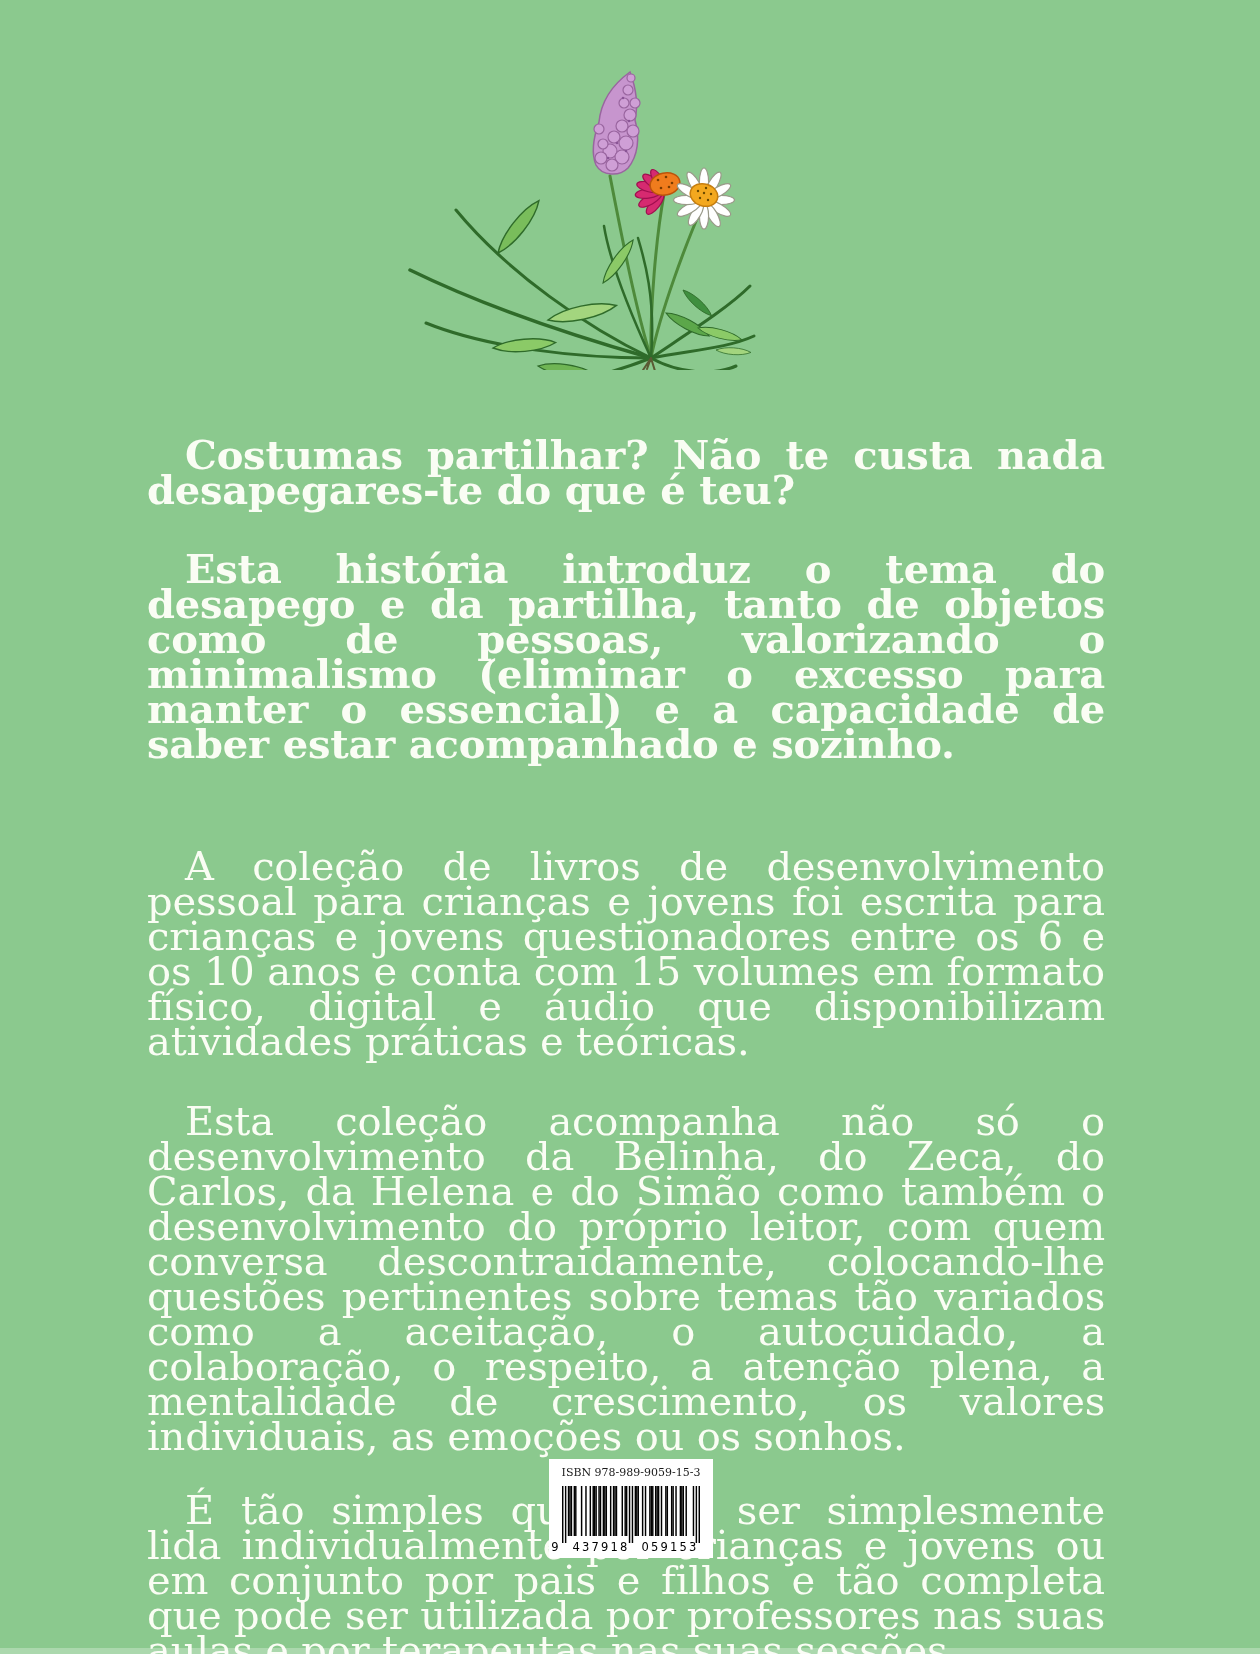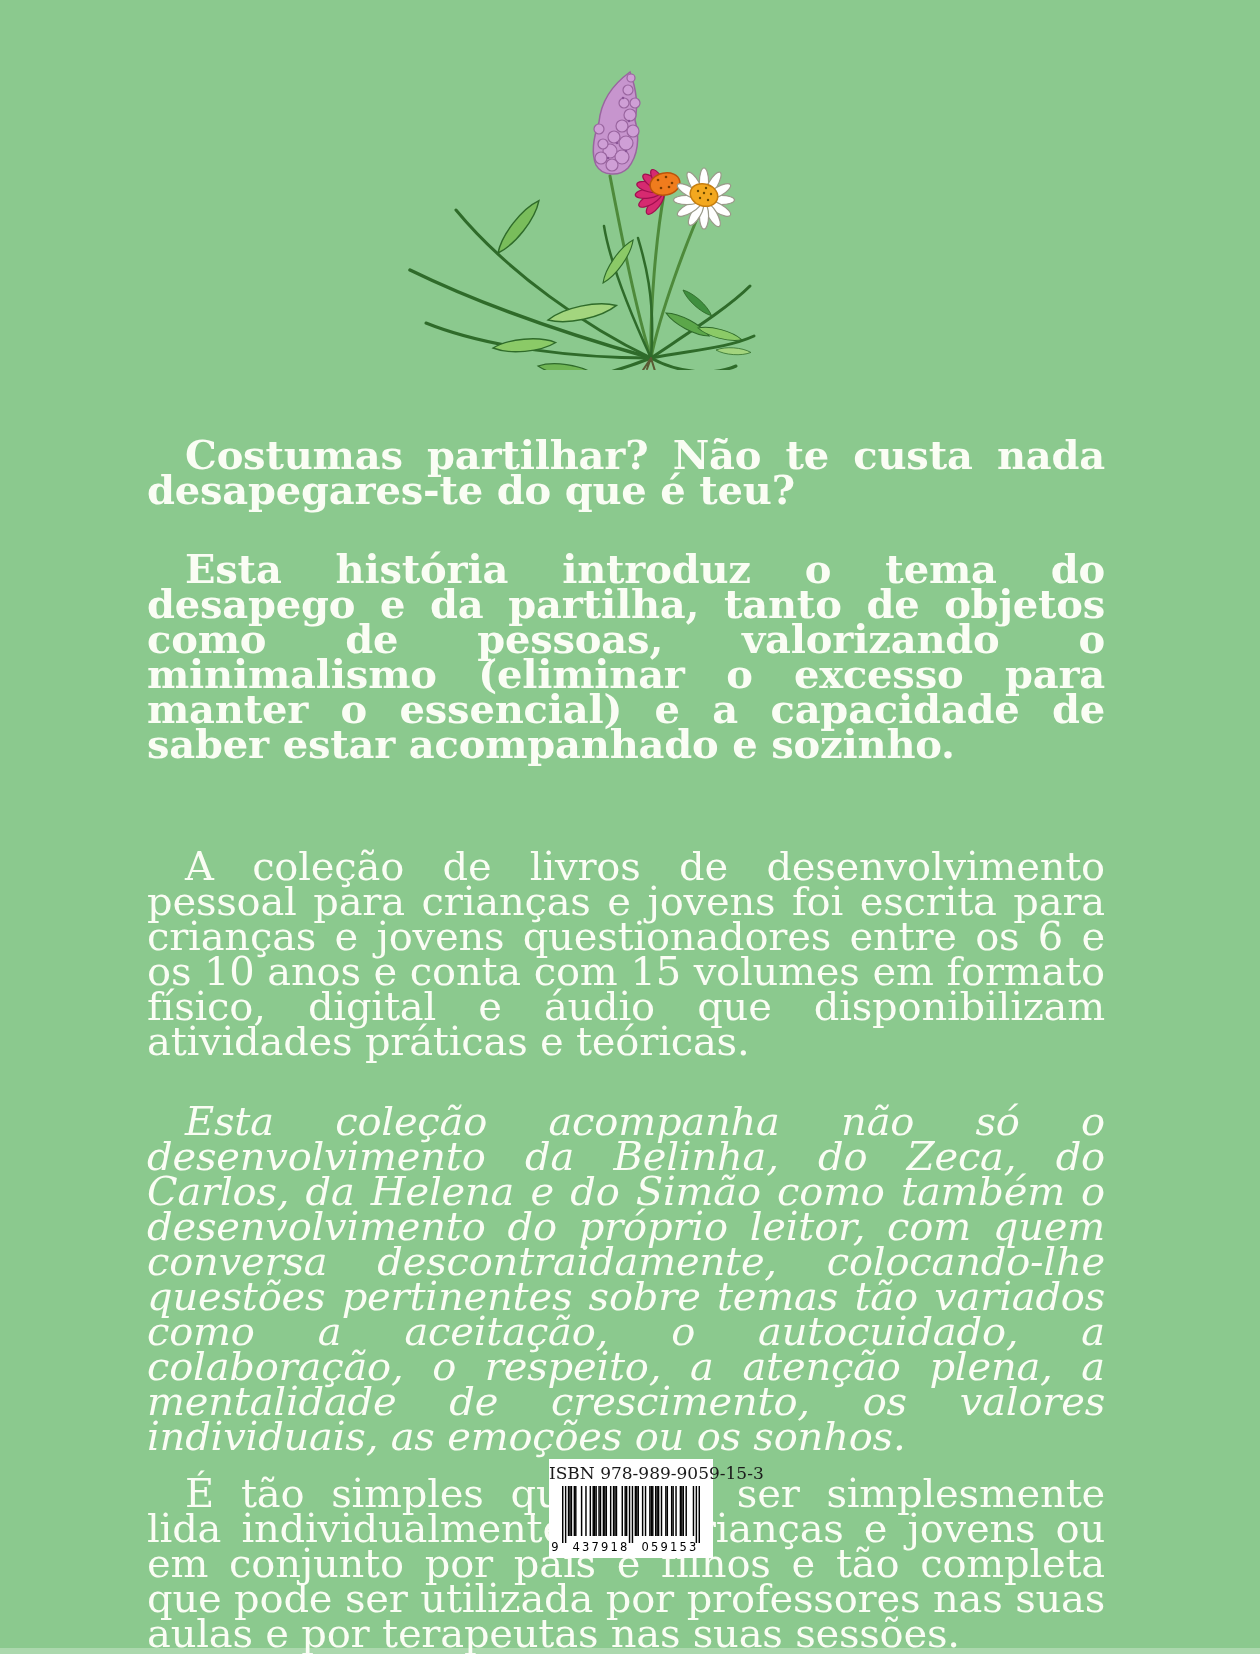--- a/index.html
+++ b/index.html
@@ -12,28 +12,28 @@
   .flower{position:absolute;left:398px;top:58px;width:372px;height:312px;}
   .text-block{
     position:absolute;left:147px;top:437px;width:958px;
     font-size:40px;line-height:35px;letter-spacing:-0.2px;
     text-align:justify;
   }
   .text-block p{margin:0;text-indent:38px;}
   p.q{font-weight:bold;margin-bottom:44px;}
   p.s{font-weight:bold;margin-bottom:88px;margin-top:32px;}
   p.c1{margin-bottom:45px;}
-  p.c2{margin-bottom:22px;font-style:italic;}
+  p.c2{margin-bottom:39px;}
   .isbn-box{
     position:absolute;left:549px;top:1459px;width:164px;height:99px;
     background:#ffffff;
   }
   .isbn-label{
     position:absolute;top:7px;left:0;width:100%;text-align:center;
-    font-family:"DejaVu Serif",serif;font-size:17px;line-height:14px;
+    font-family:"DejaVu Serif",serif;font-size:11px;line-height:14px;
     color:#1a1a1a;white-space:nowrap;
   }
   .barcode-svg{position:absolute;left:13px;top:27px;width:138px;height:57px;}
   .bd{
     position:absolute;top:81px;height:15px;
     font-family:"DejaVu Sans",sans-serif;font-size:11.5px;line-height:15px;
     color:#000;text-align:center;
   }
   .bd.p9{left:0px;width:12px;}
   .bd.dl{left:21px;width:62px;letter-spacing:2.2px;}

